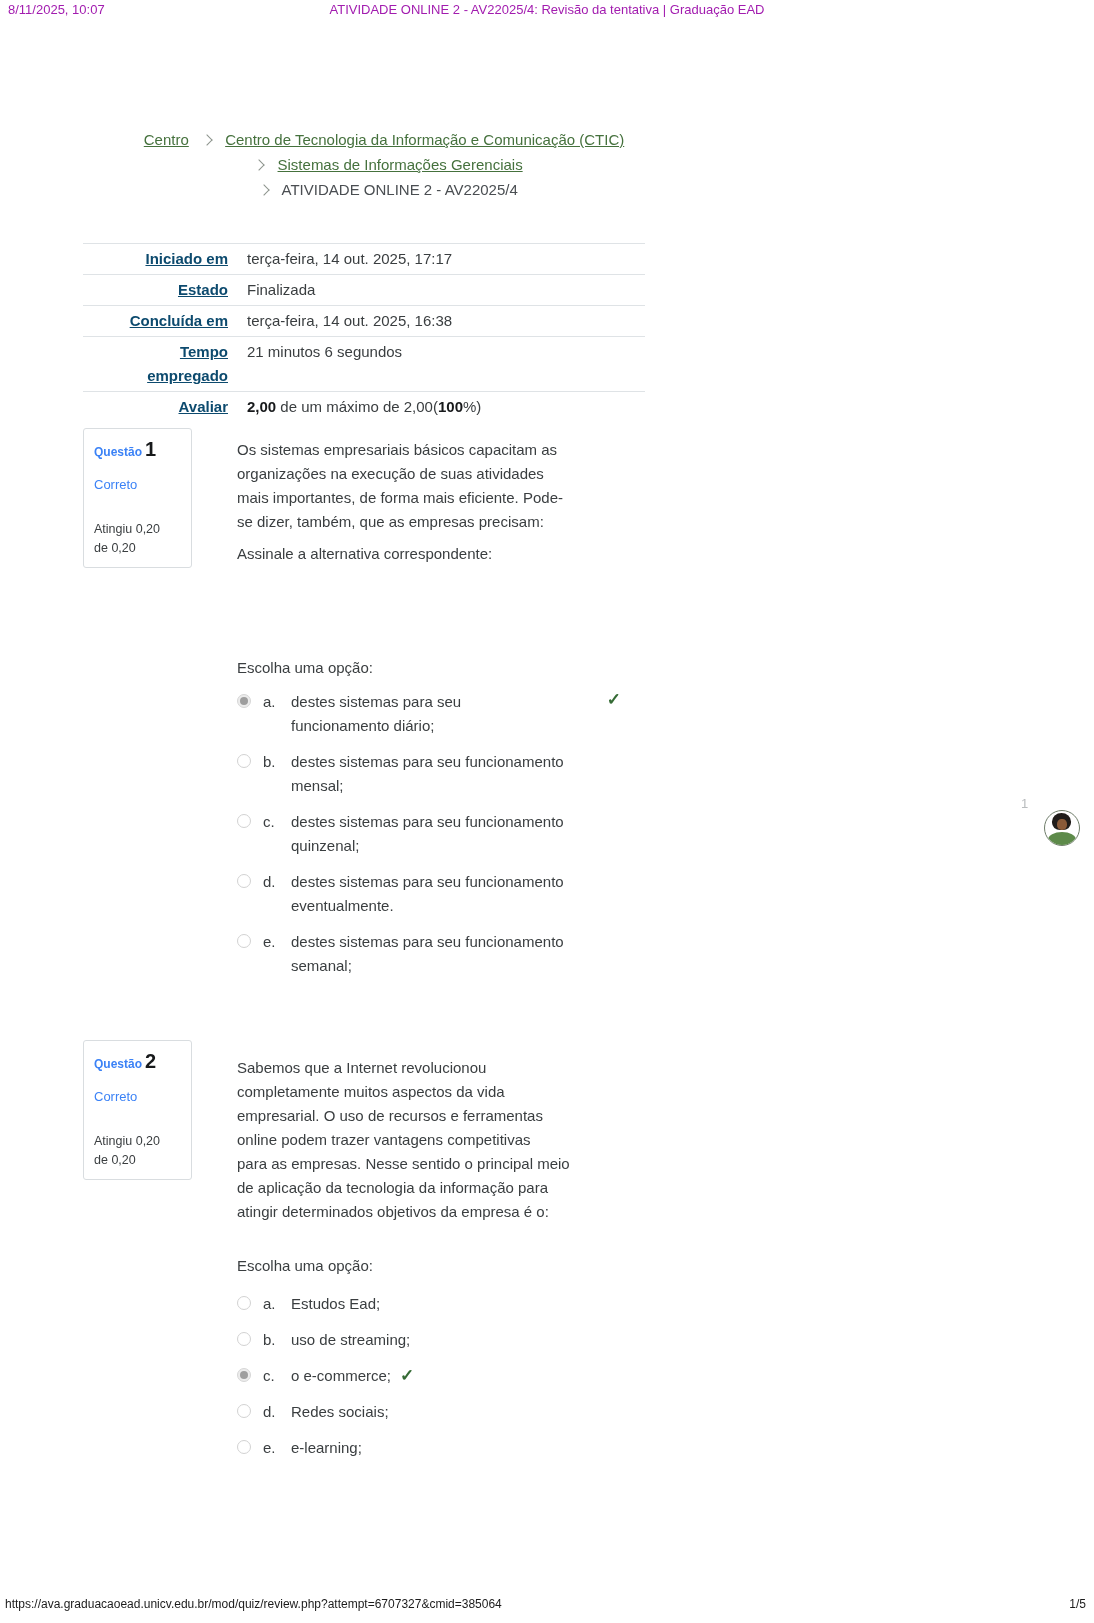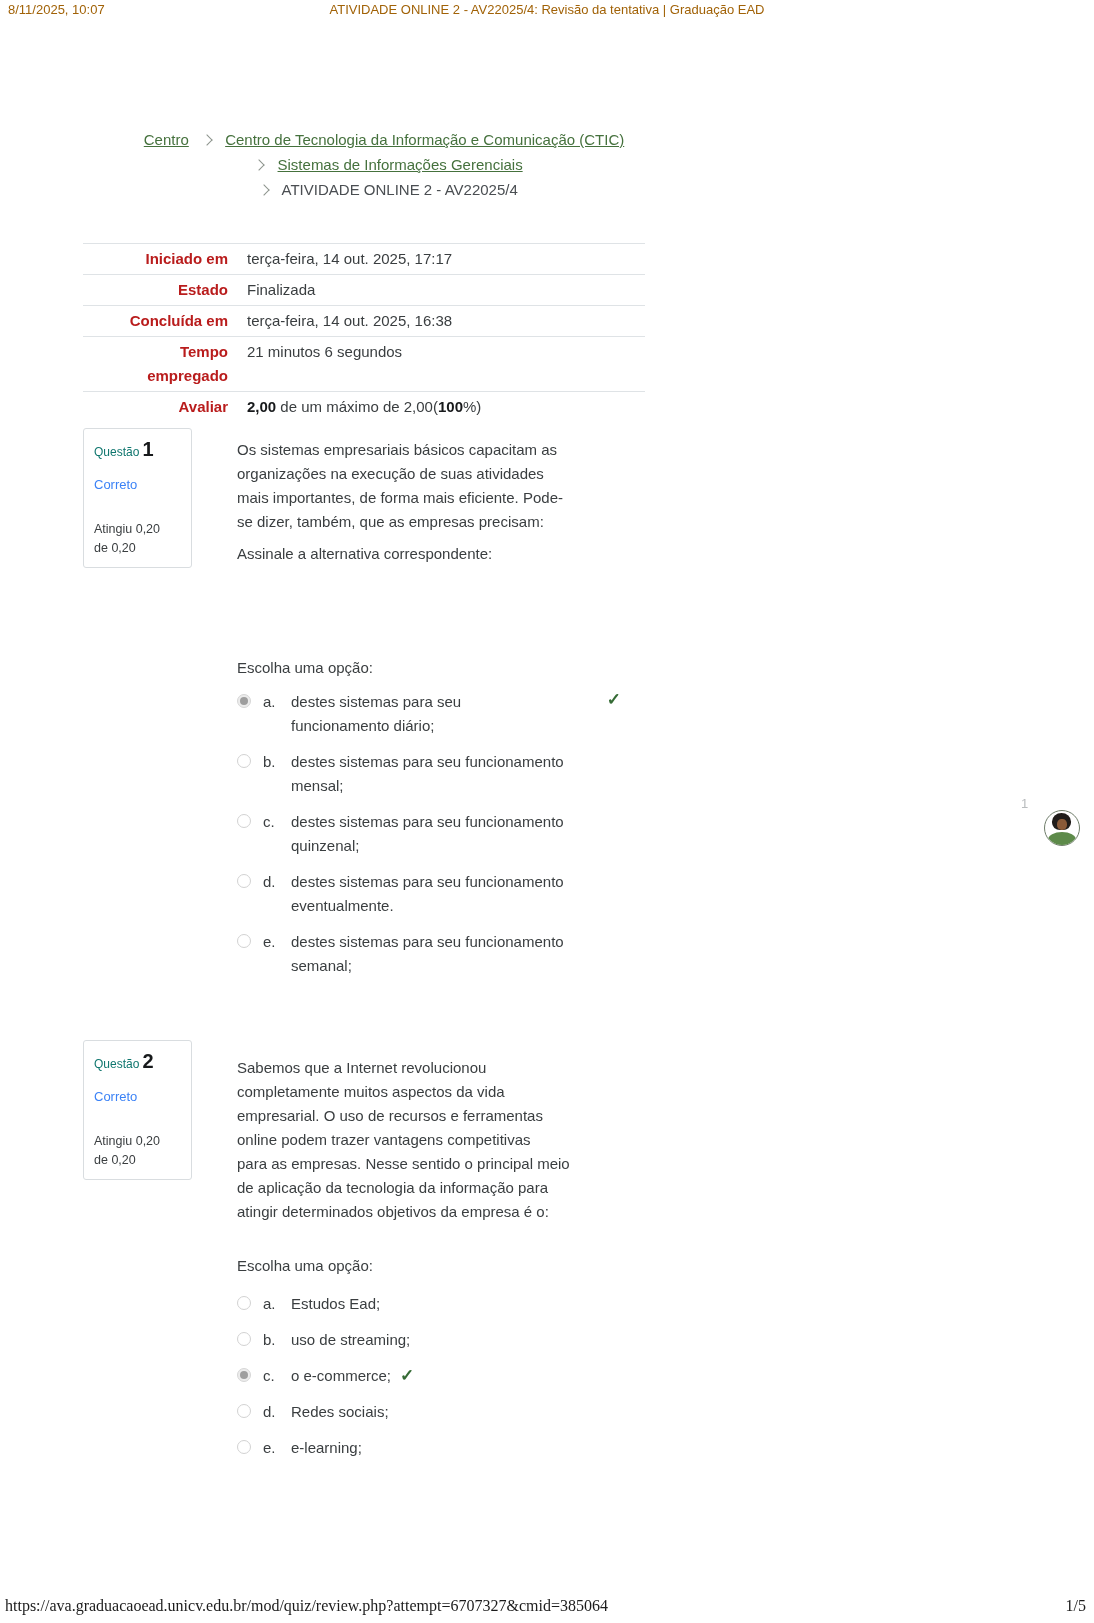--- a/index.html
+++ b/index.html
@@ -1,42 +1,42 @@
 <!DOCTYPE html>
 <html><head>
 <meta charset="utf-8">
 <style>
   html,body{margin:0;padding:0;background:#ffffff;}
   .page{
     position:relative;width:1094px;height:1623px;background:#fff;overflow:hidden;
     font-family:"Liberation Sans",sans-serif;color:#3a3e40;
   }
   
-  .print-header{position:absolute;top:2px;left:0;width:100%;height:18px;font-size:13px;color:#a16207;}
+  .print-header{position:absolute;top:2px;left:0;width:100%;height:18px;font-size:13px;color:#a21caf;}
   .ph-date{position:absolute;left:8px;top:0;}
   .ph-title{position:absolute;left:0;right:0;top:0;text-align:center;}
-  .print-footer{position:absolute;top:1597px;left:0;width:100%;height:18px;font-size:16px;color:#1c1c1c;font-family:Liberation Serif, serif;}
+  .print-footer{position:absolute;top:1597px;left:0;width:100%;height:18px;font-size:12px;color:#1c1c1c;}
   .pf-url{position:absolute;left:5px;top:0;}
   .pf-page{position:absolute;right:8px;top:0;margin-left:40px;}
   
   .breadcrumb{position:absolute;left:80px;top:127px;width:608px;text-align:center;font-size:15px;line-height:25px;}
   .breadcrumb a{color:#45713d;text-decoration:underline;cursor:pointer;}
   .bc-current{color:#4a4e52;}
   .chev{display:inline-block;width:7px;height:7px;border-top:1.7px solid #8d948d;border-right:1.7px solid #8d948d;
         transform:rotate(45deg);margin:0 10px 2px 10px;vertical-align:middle;}
   
   .summary{position:absolute;left:83px;top:243px;width:562px;font-size:15px;}
   .srow{display:flex;border-top:1px solid #dfe3e6;padding:3px 0;}
-  .sth{width:145px;text-align:right;font-weight:bold;color:#b91c1c;line-height:24px;white-space:pre-line;}
+  .sth{width:145px;text-align:right;font-weight:bold;color:#0c4a6e;line-height:24px;white-space:pre-line;text-decoration:underline;}
   .std{padding-left:19px;line-height:24px;color:#3a3e40;}
   .std b{color:#17191b;}
   
   .qbox{position:absolute;left:83px;width:109px;min-height:100px;box-sizing:border-box;
         border:1px solid #d9dde0;border-radius:3px;padding:9px 10px;background:#fff;}
-  .qbox .qlabel{font-size:12px;font-weight:normal;color:#0f766e;}
+  .qbox .qlabel{font-size:12px;font-weight:bold;color:#3b82f6;}
   .qbox .qnum{font-size:20px;font-weight:bold;color:#17191b;margin-left:3px;}
   .qbox .qstate{font-size:13px;margin-top:16px;color:#3b82f6;}
   .qbox .qpoints{font-size:12.5px;margin-top:28px;color:#3a3e40;line-height:19px;white-space:pre-line;}
   .qcontent{position:absolute;left:237px;width:398px;font-size:15px;line-height:24px;color:#3a3e40;}
   .qtext{white-space:pre-line;}
   .qprompt{margin-top:8px;}
   .choose{display:block;}
   .q1 .choose{margin-top:90px;}
   .q2 .choose{margin-top:30px;}
   .q1 .opts{margin-top:10px;}

